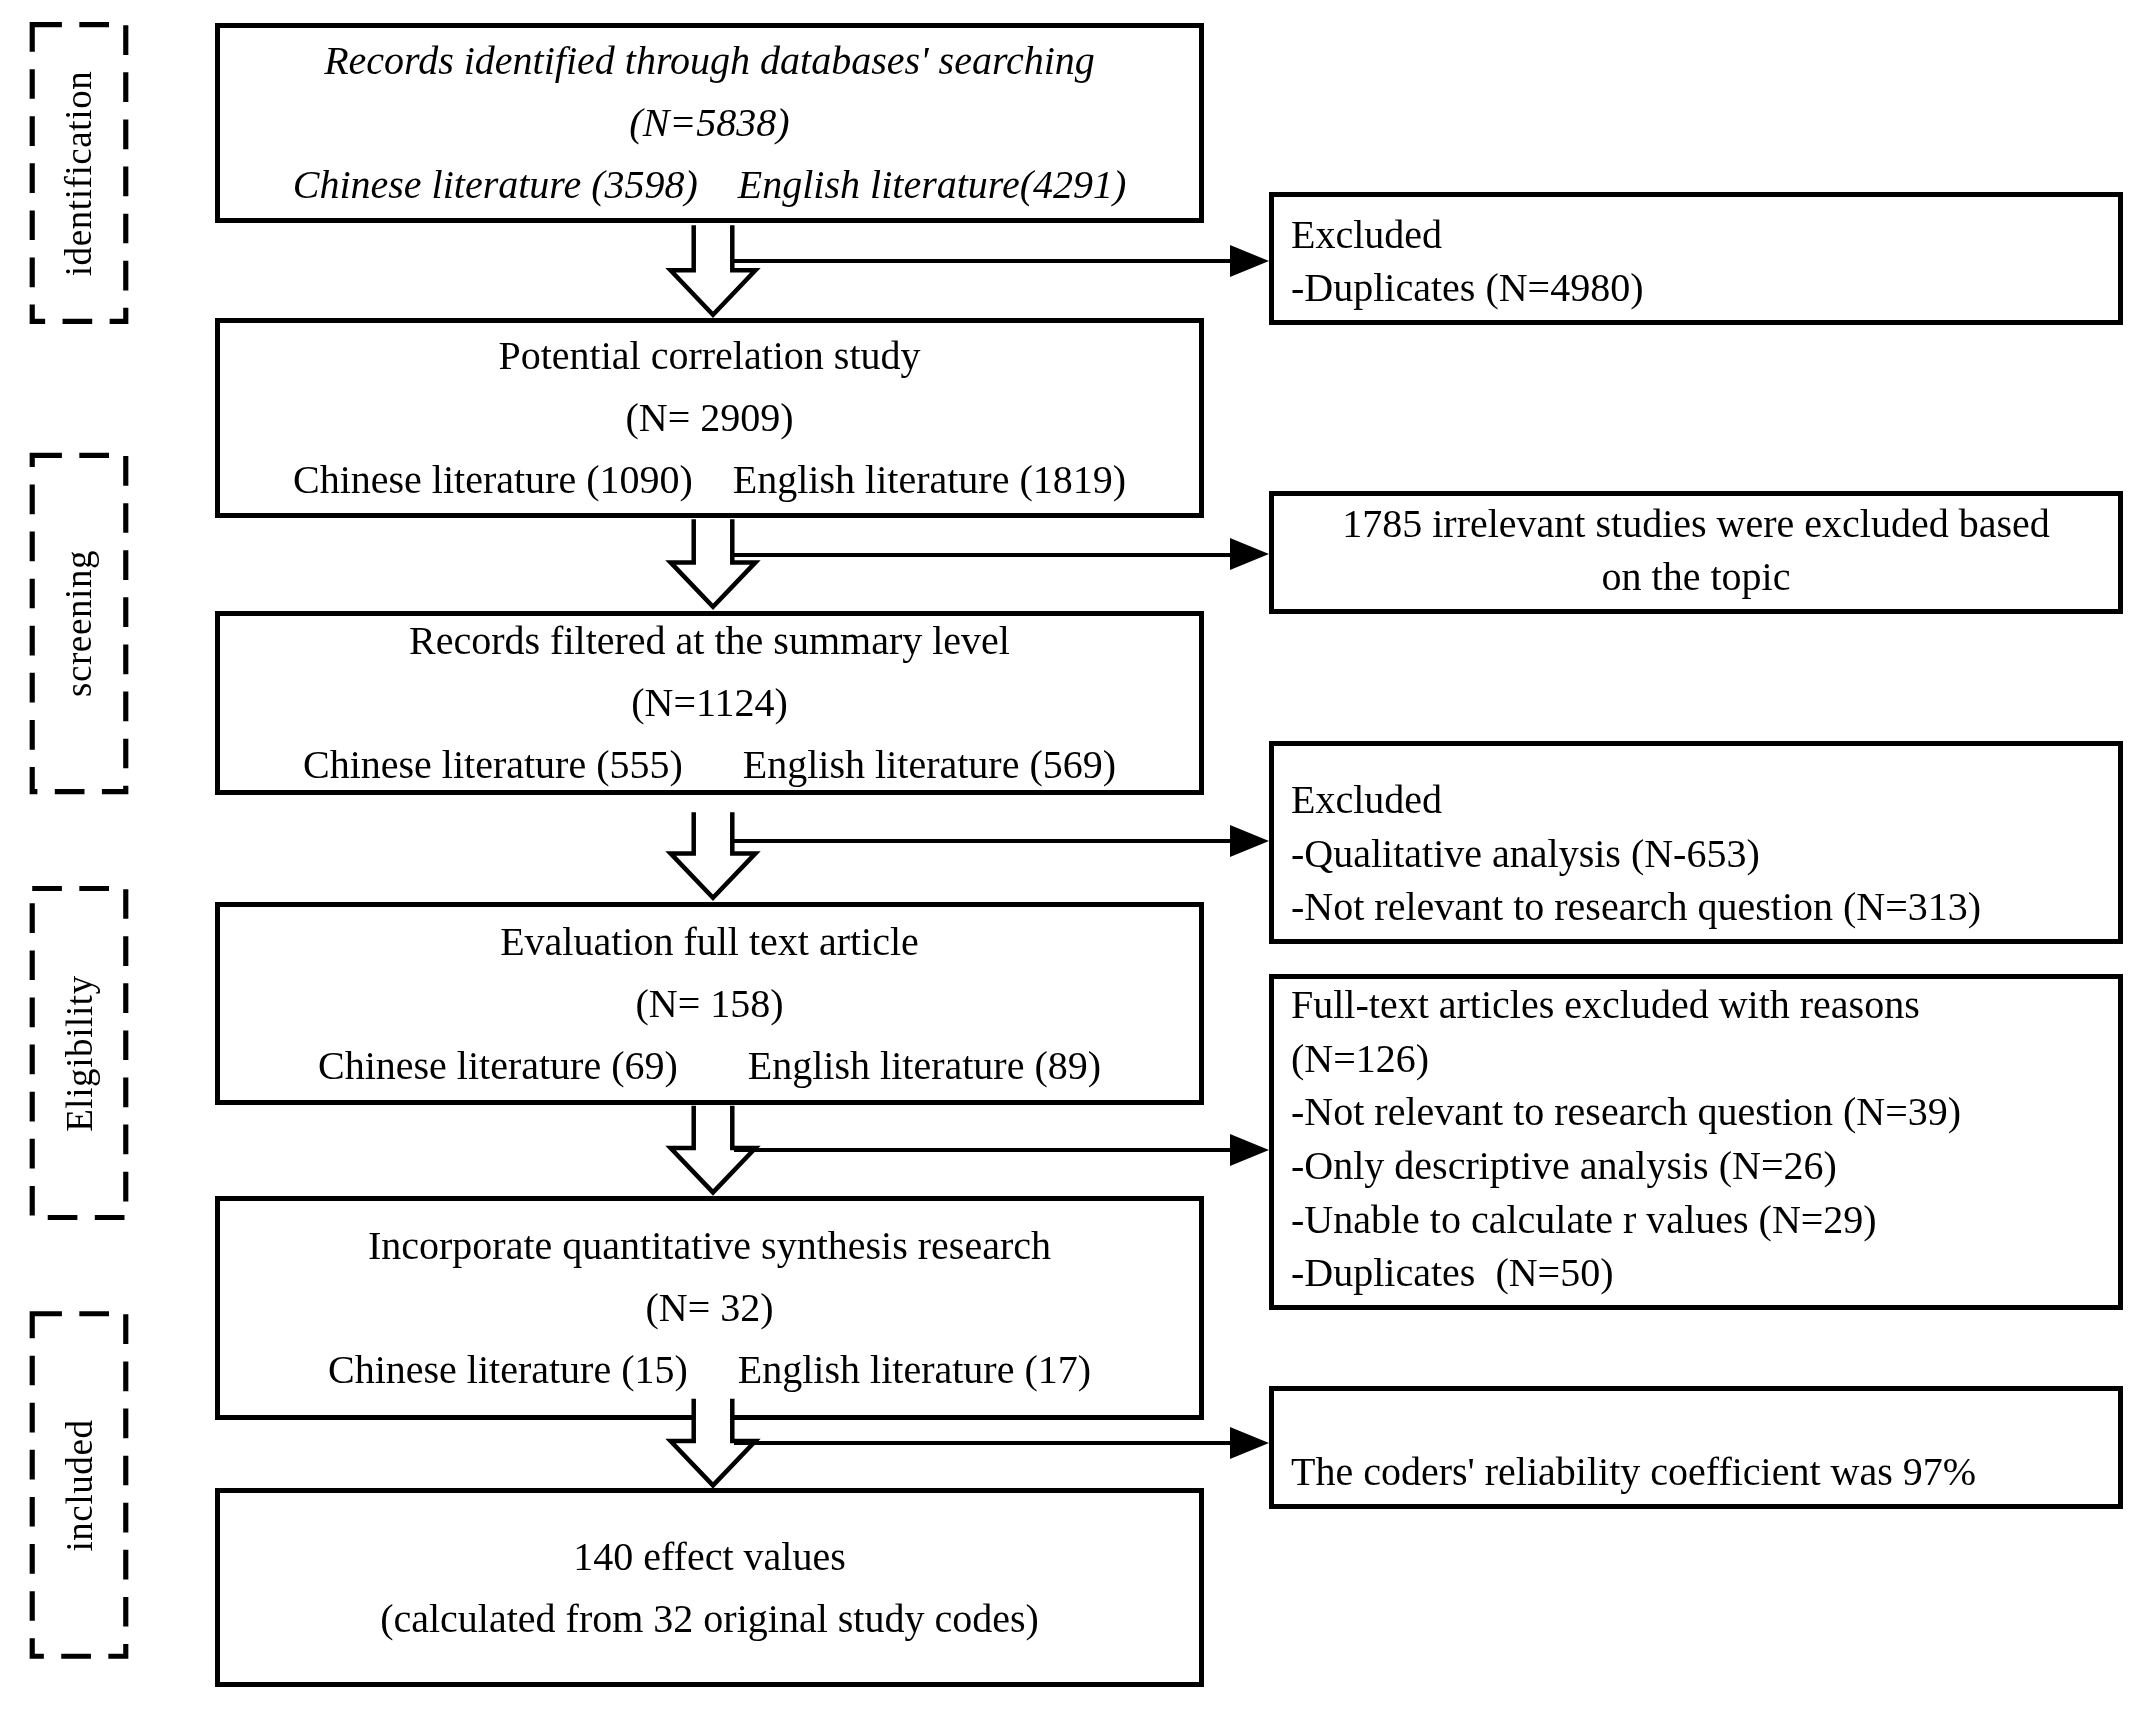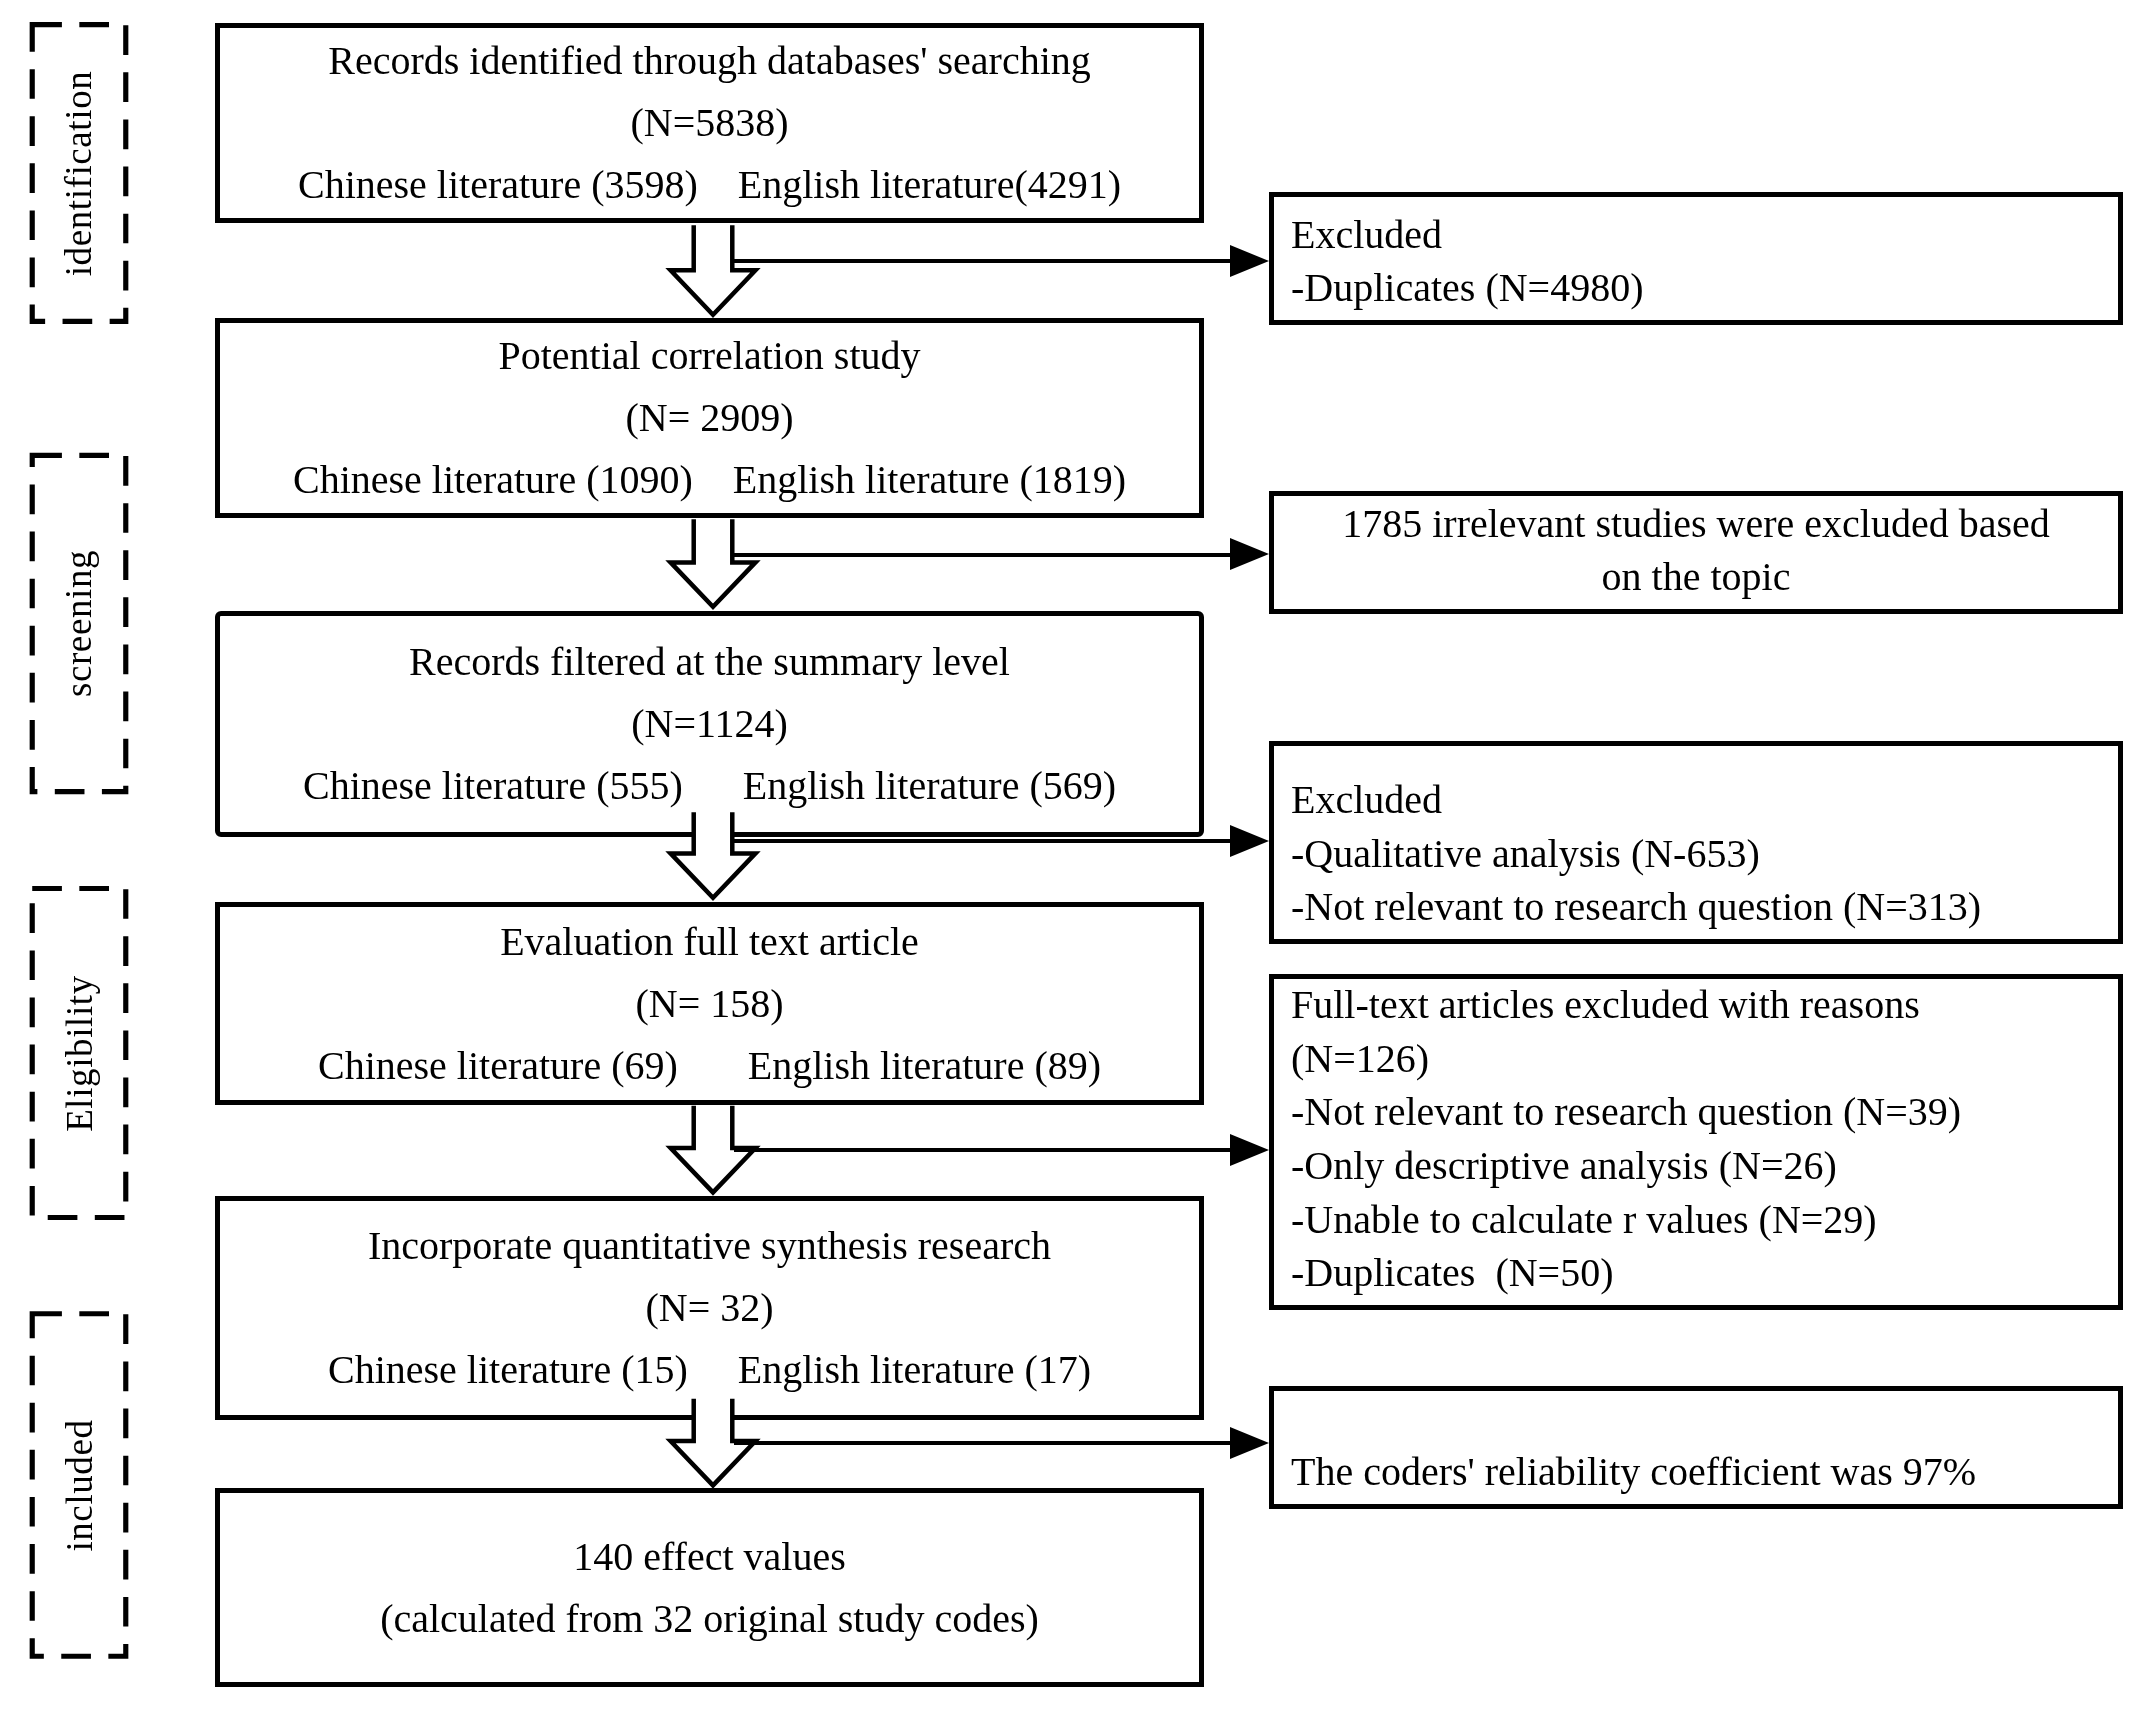--- a/index.html
+++ b/index.html
@@ -17,23 +17,23 @@
     position:absolute;
     left:215px;width:989px;
     border:5.8px solid #000;
     box-sizing:border-box;
     background:#fff;
     display:flex;flex-direction:column;
     justify-content:center;align-items:center;
     font-size:40px;line-height:1.55;
     text-align:center;
   }
-  .m1{top:23px;height:200px;}
+  .m1{top:23px;height:200px;font-style:italic;}
   .m2{top:318px;height:200px;}
-  .m3{top:611px;height:226px;border-radius:6px;}
+  .m3{top:611px;height:184px;}
   .m4{top:902px;height:203px;}
   .m5{top:1196px;height:224px;}
   .m6{top:1488px;height:199px;justify-content:center;}
 
   
   .sbox{
     position:absolute;
     left:1269px;width:854px;
     border:5.2px solid #000;
     box-sizing:border-box;

